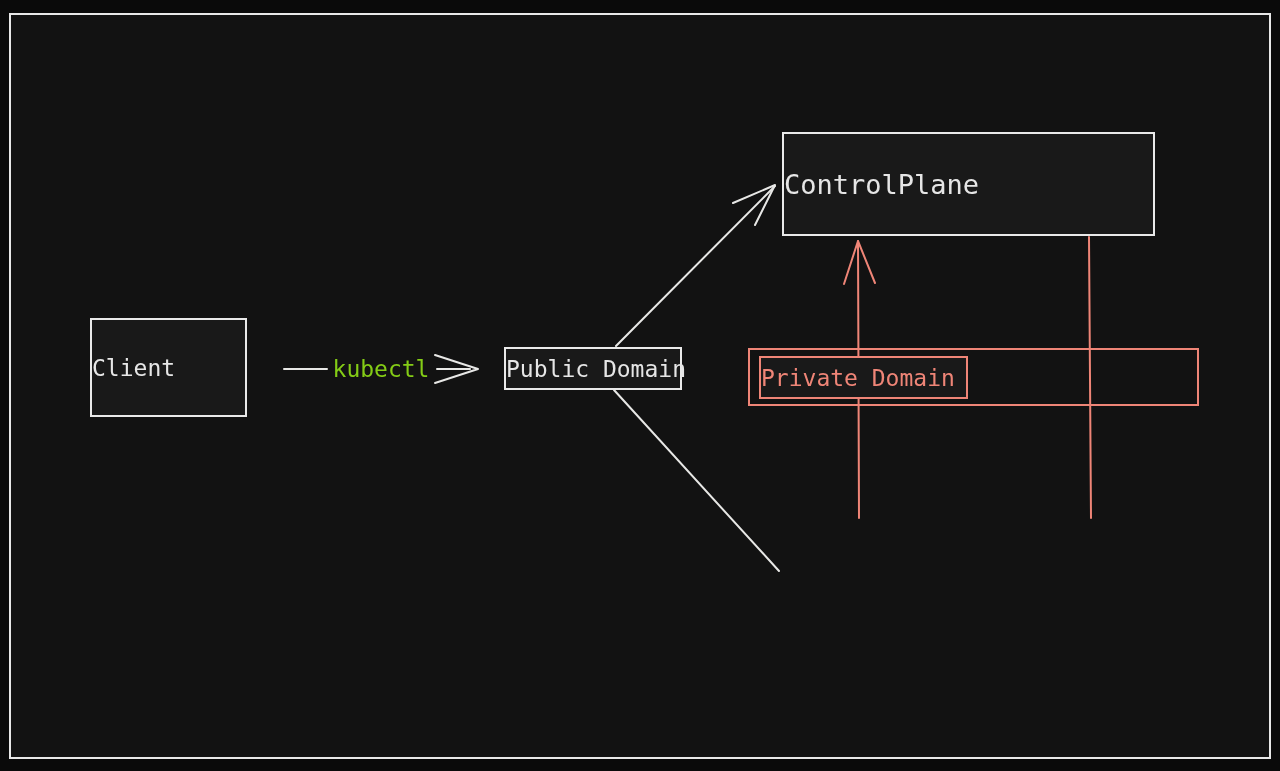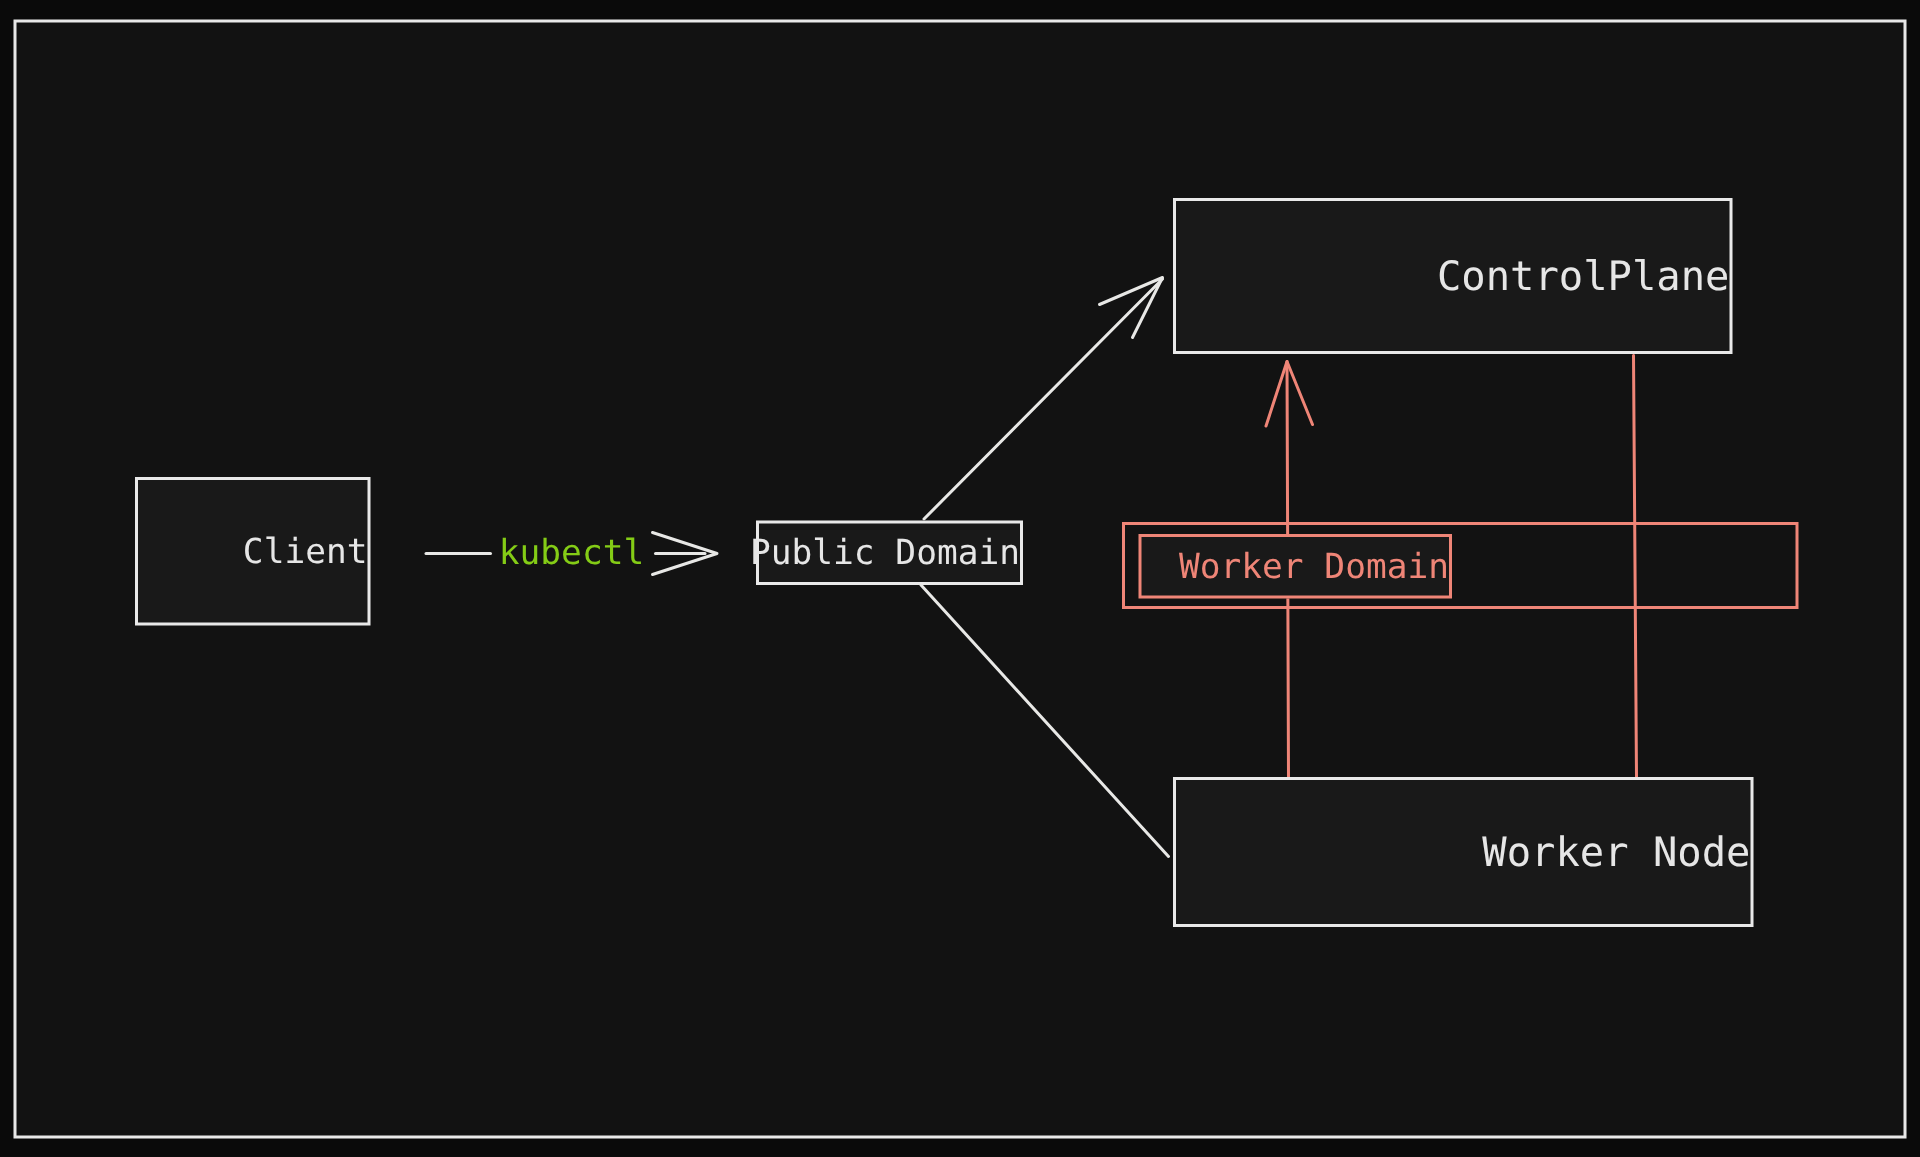--- a/index.html
+++ b/index.html
@@ -31,21 +31,21 @@
     top: 0;
     width: 1280px;
     height: 771px;
     pointer-events: none;
   }
   .node {
     position: absolute;
     box-sizing: border-box;
     display: flex;
     align-items: center;
-    justify-content: flex-end;
+    justify-content: flex-start;
     background: #191919;
     border: 2px solid #e9e9e9;
     color: #e6e6e6;
     white-space: nowrap;
   }
   .node-client        { left: 90px; top: 318px; width: 157px; height: 99px;  font-size: 23px; }
   .node-public-domain { left: 504px; top: 347px; width: 178px; height: 43px;  font-size: 23px; }
   .node-control-plane { left: 782px; top: 132px; width: 373px; height: 104px; font-size: 27px; }
   .node-worker-node   { left: 782px; top: 518px; width: 387px; height: 100px; font-size: 27px; }
   .red-container {
@@ -130,24 +130,21 @@
   </div>
 
   <div class="node node-public-domain">
     <span>Public Domain</span>
   </div>
 
   <div class="node node-control-plane">
     <span>ControlPlane</span>
   </div>
 
-  <div class="node node-worker-node">
-    <span>Worker Node</span>
-  </div>
 
   <div class="node node-red node-private-domain">
-    <span>Worker Domain</span>
+    <span>Private Domain</span>
   </div>
 
 
   <div class="edge-label-kubectl">kubectl</div>
 
 </div>
 
 </body></html>

